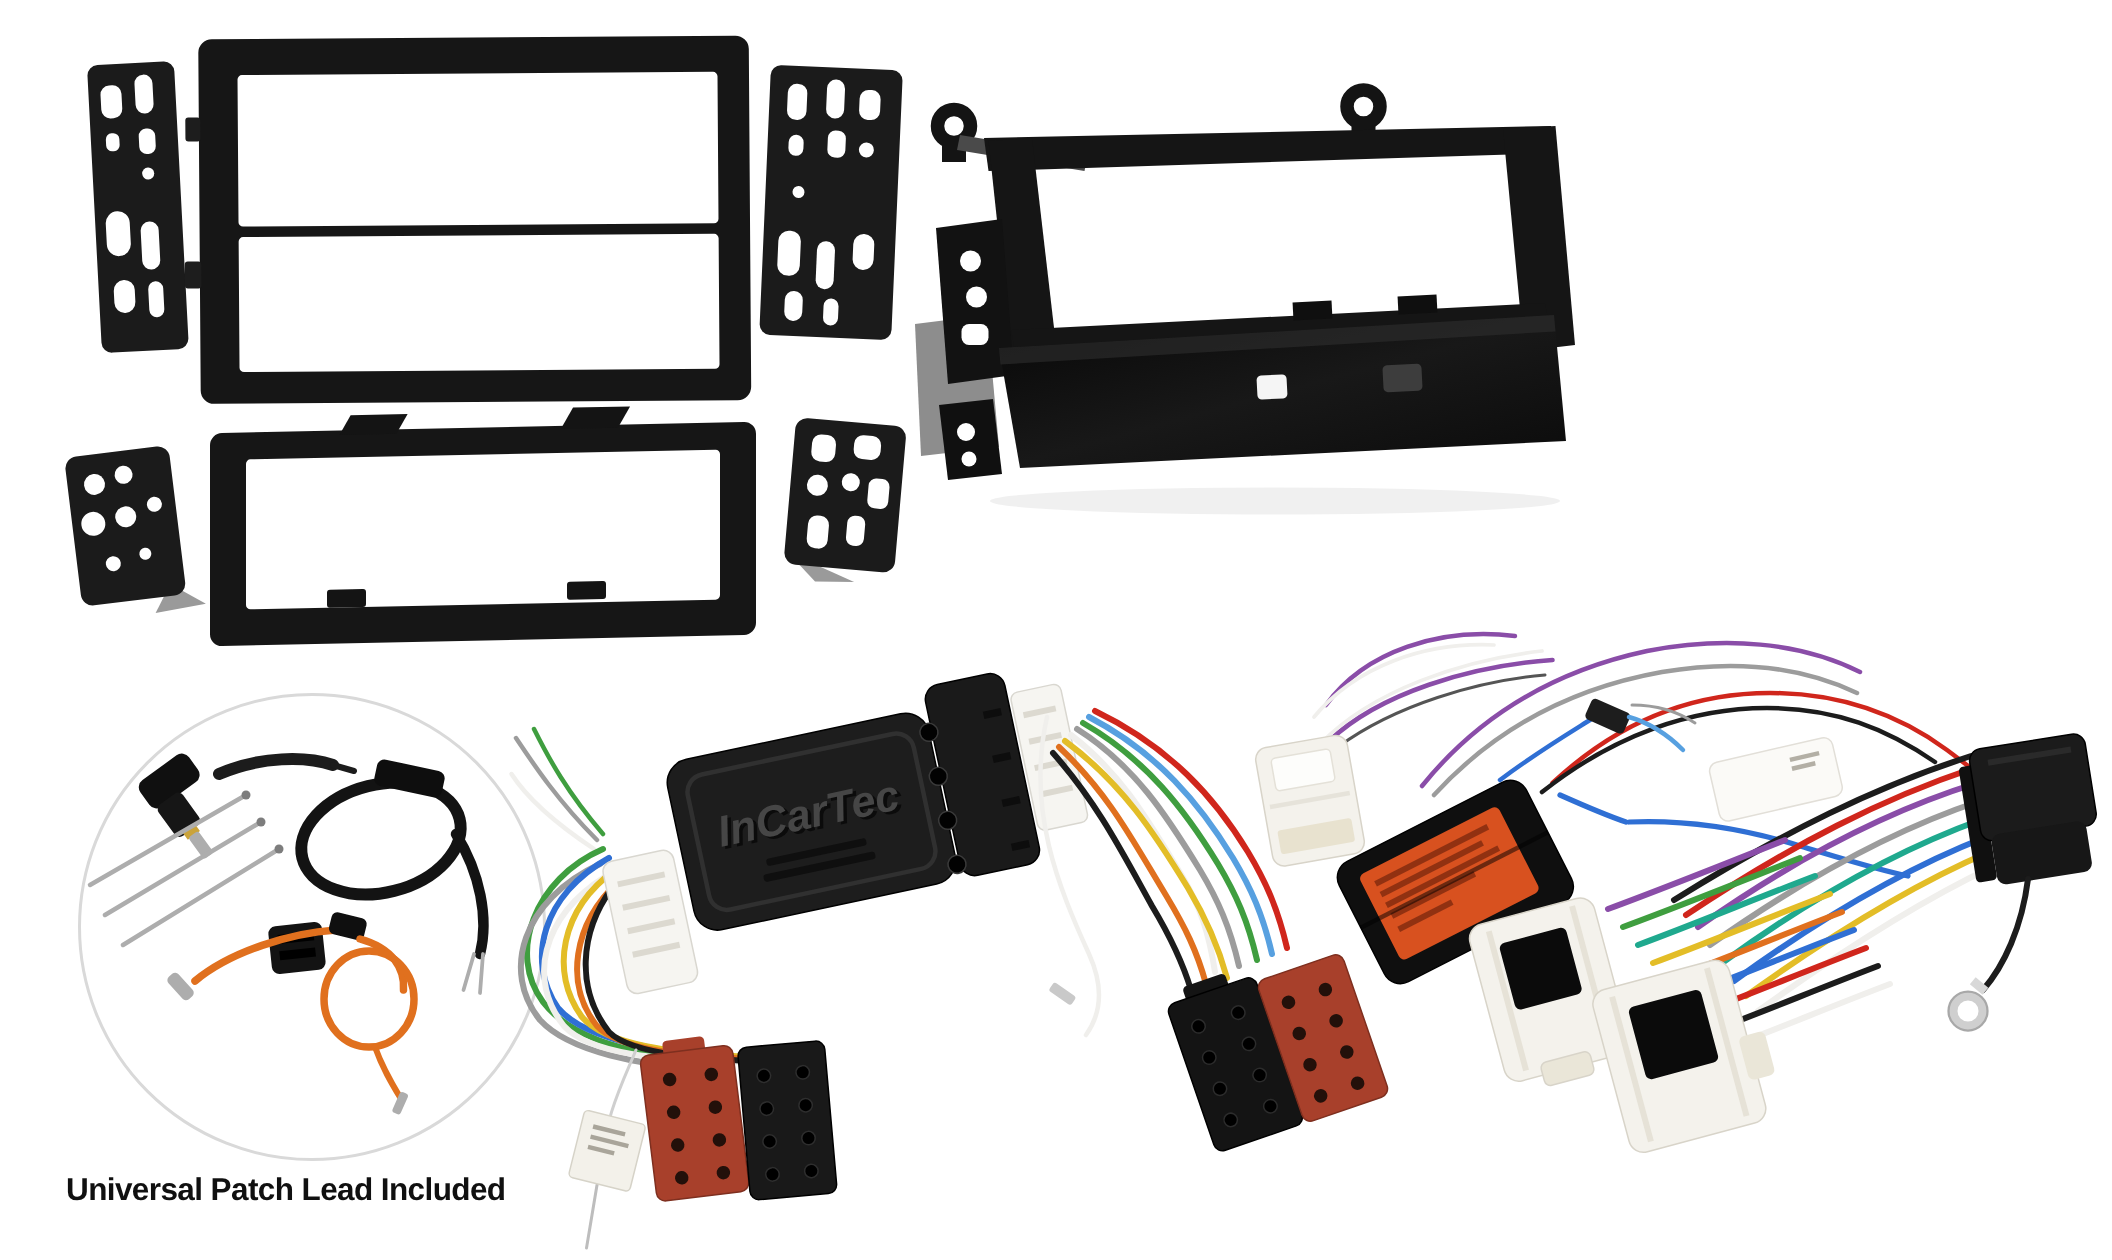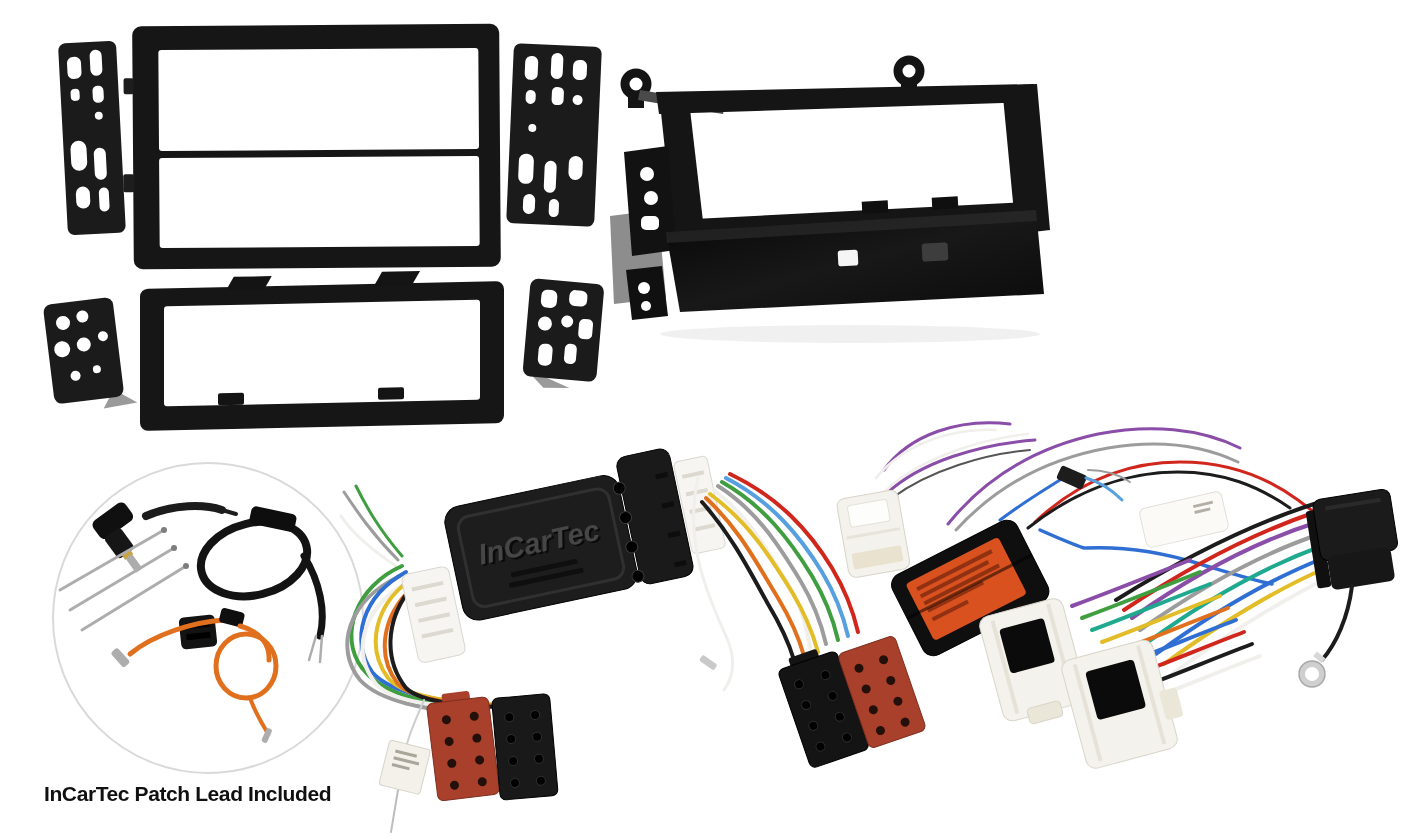--- a/index.html
+++ b/index.html
@@ -154,21 +154,21 @@
   <rect x="62" y="184" width="9" height="20" rx="3" transform="rotate(-42 66 194)" fill="#adadad"></rect>
   <path class="wr" d="M76,190 C100,170 140,158 170,156" stroke-width="5" stroke="#e0701e"></path>
   <rect x="166" y="146" width="24" height="15" rx="4" fill="#0f0f0f" transform="rotate(14 178 153)"></rect>
   <path class="wr" d="M186,162 C208,168 216,182 215,196" stroke-width="5" stroke="#e0701e"></path>
   <ellipse cx="192" cy="202" rx="30" ry="32" fill="none" stroke-width="5" stroke="#e0701e"></ellipse>
   <path class="wr" d="M196,234 C201,248 207,258 213,268" stroke-width="4" stroke="#e0701e"></path>
   <rect x="210" y="264" width="6" height="15" rx="2" transform="rotate(24 213 271)" fill="#adadad"></rect>
 </svg>
 </div>
 
-<div class="abs caption" style="left:44px;top:782px">InCarTec Patch Lead Included</div>
+<div class="abs caption" style="left:44px;top:782px">Universal Patch Lead Included</div>
 
 <svg class="abs" style="left:340px;top:428px;width:1068px;height:412px" viewBox="340 428 1068 412">
 
   <g>
     <path class="wr" d="M398,560 C372,534 356,510 344,492" stroke-width="3" stroke="#9c9c9c"></path>
     <path class="wr" d="M402,556 C378,528 366,506 356,486" stroke-width="3" stroke="#3f9e3f"></path>
     <path class="wr" d="M396,566 C366,546 350,530 341,516" stroke-width="3" stroke="#f0efec"></path>
   </g>
   <g>
     <path class="wr" d="M402,566 C356,586 338,636 362,668 C382,694 420,700 448,706" stroke-width="4" stroke="#3f9e3f"></path>

